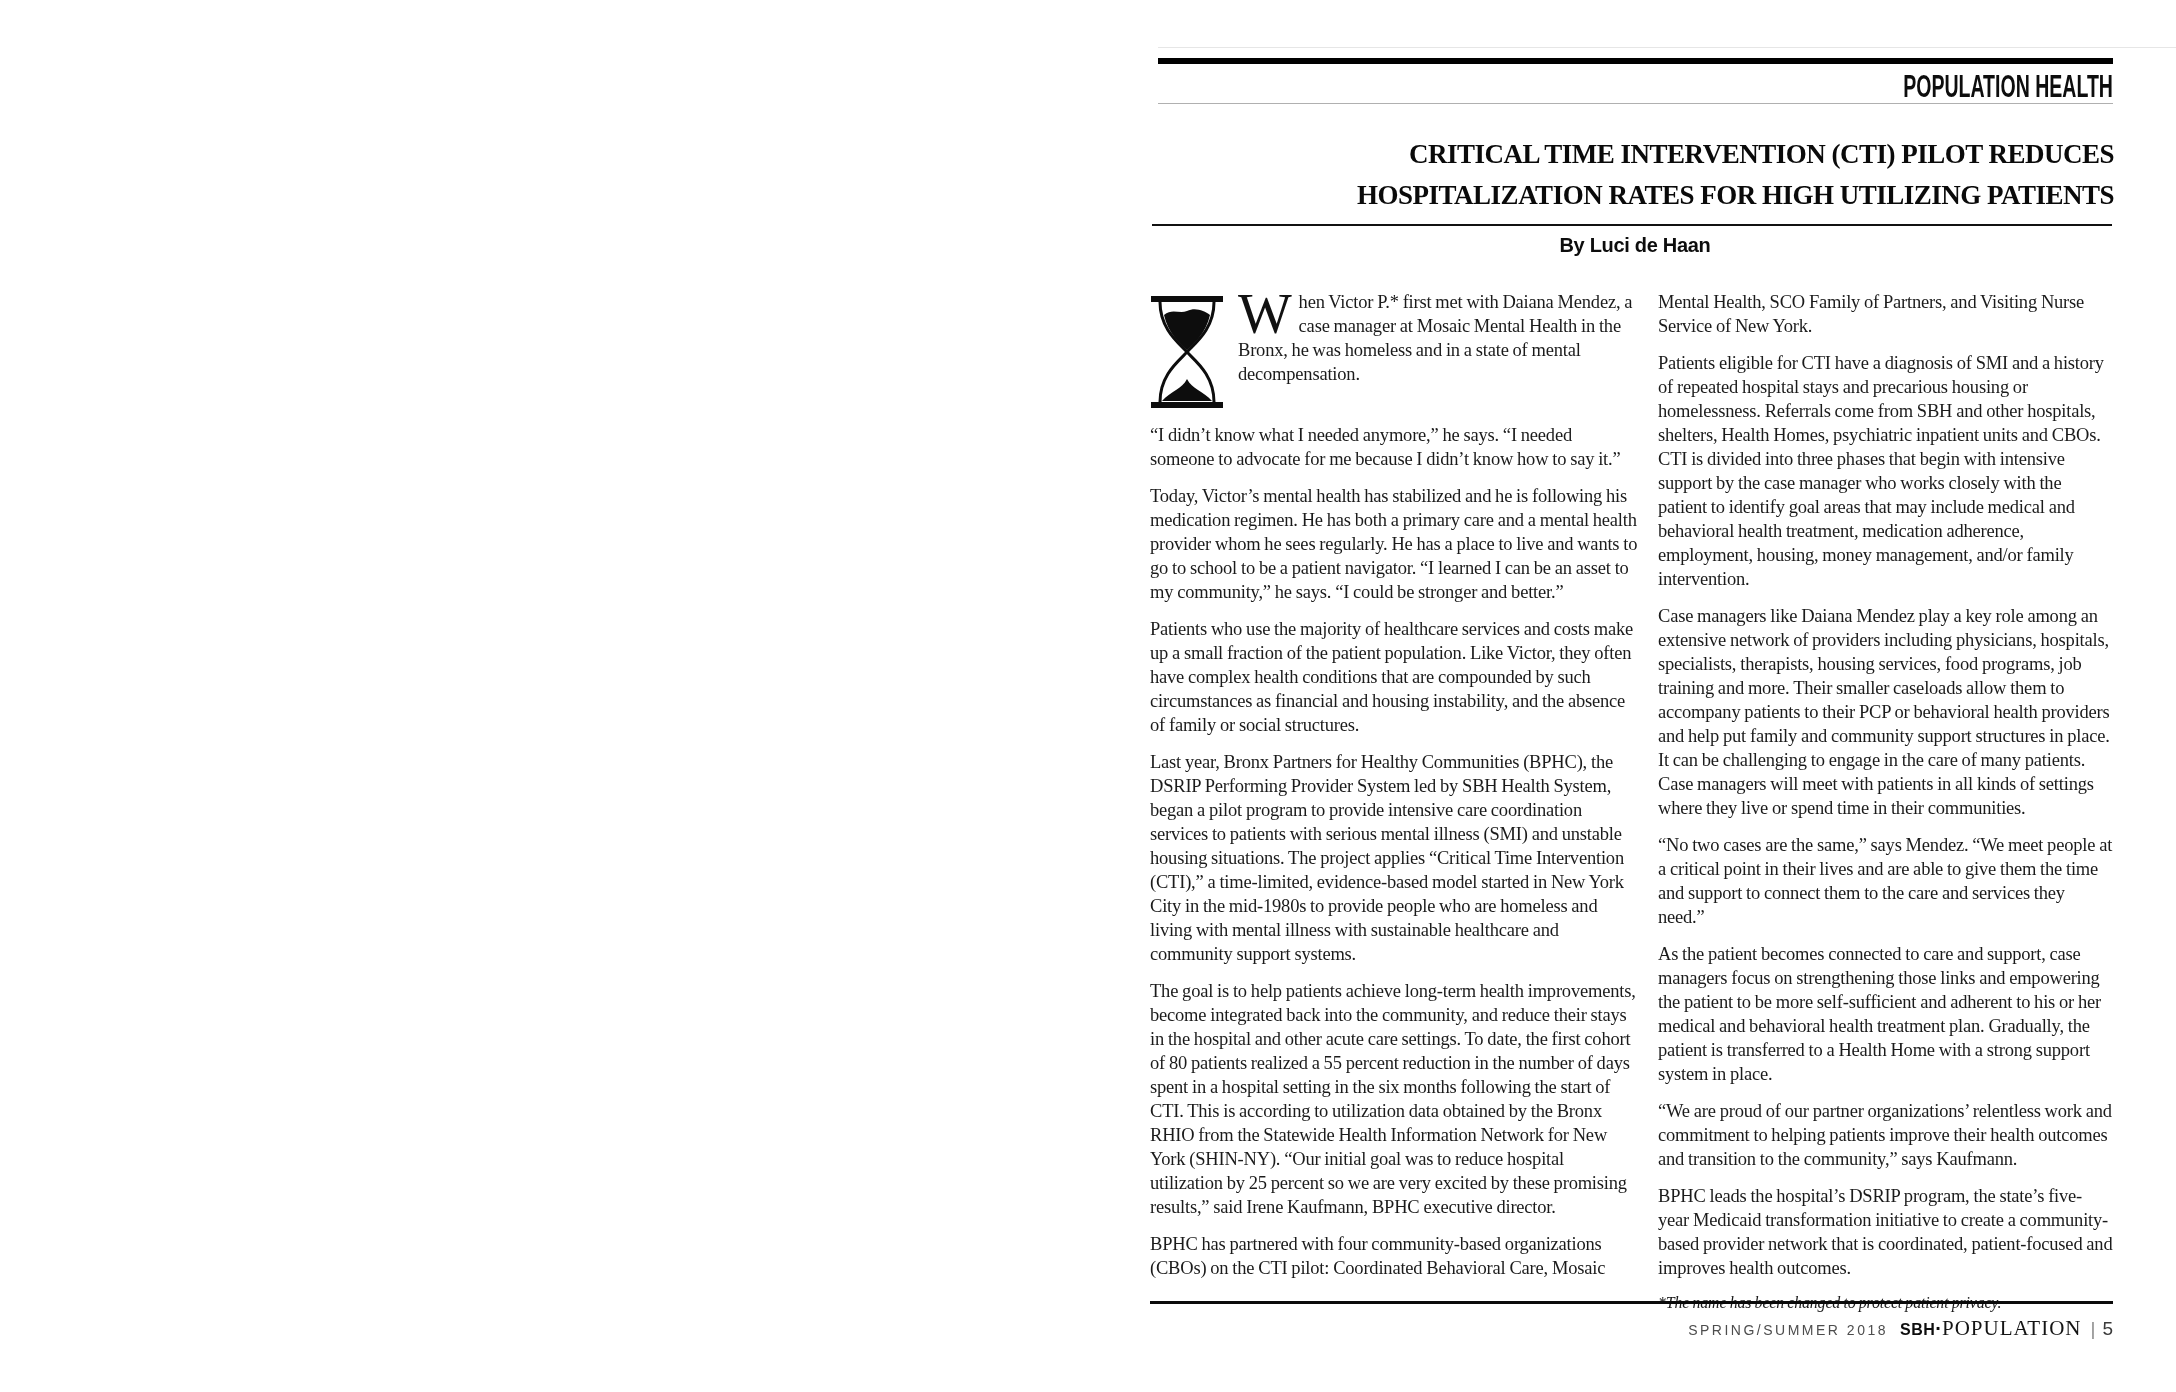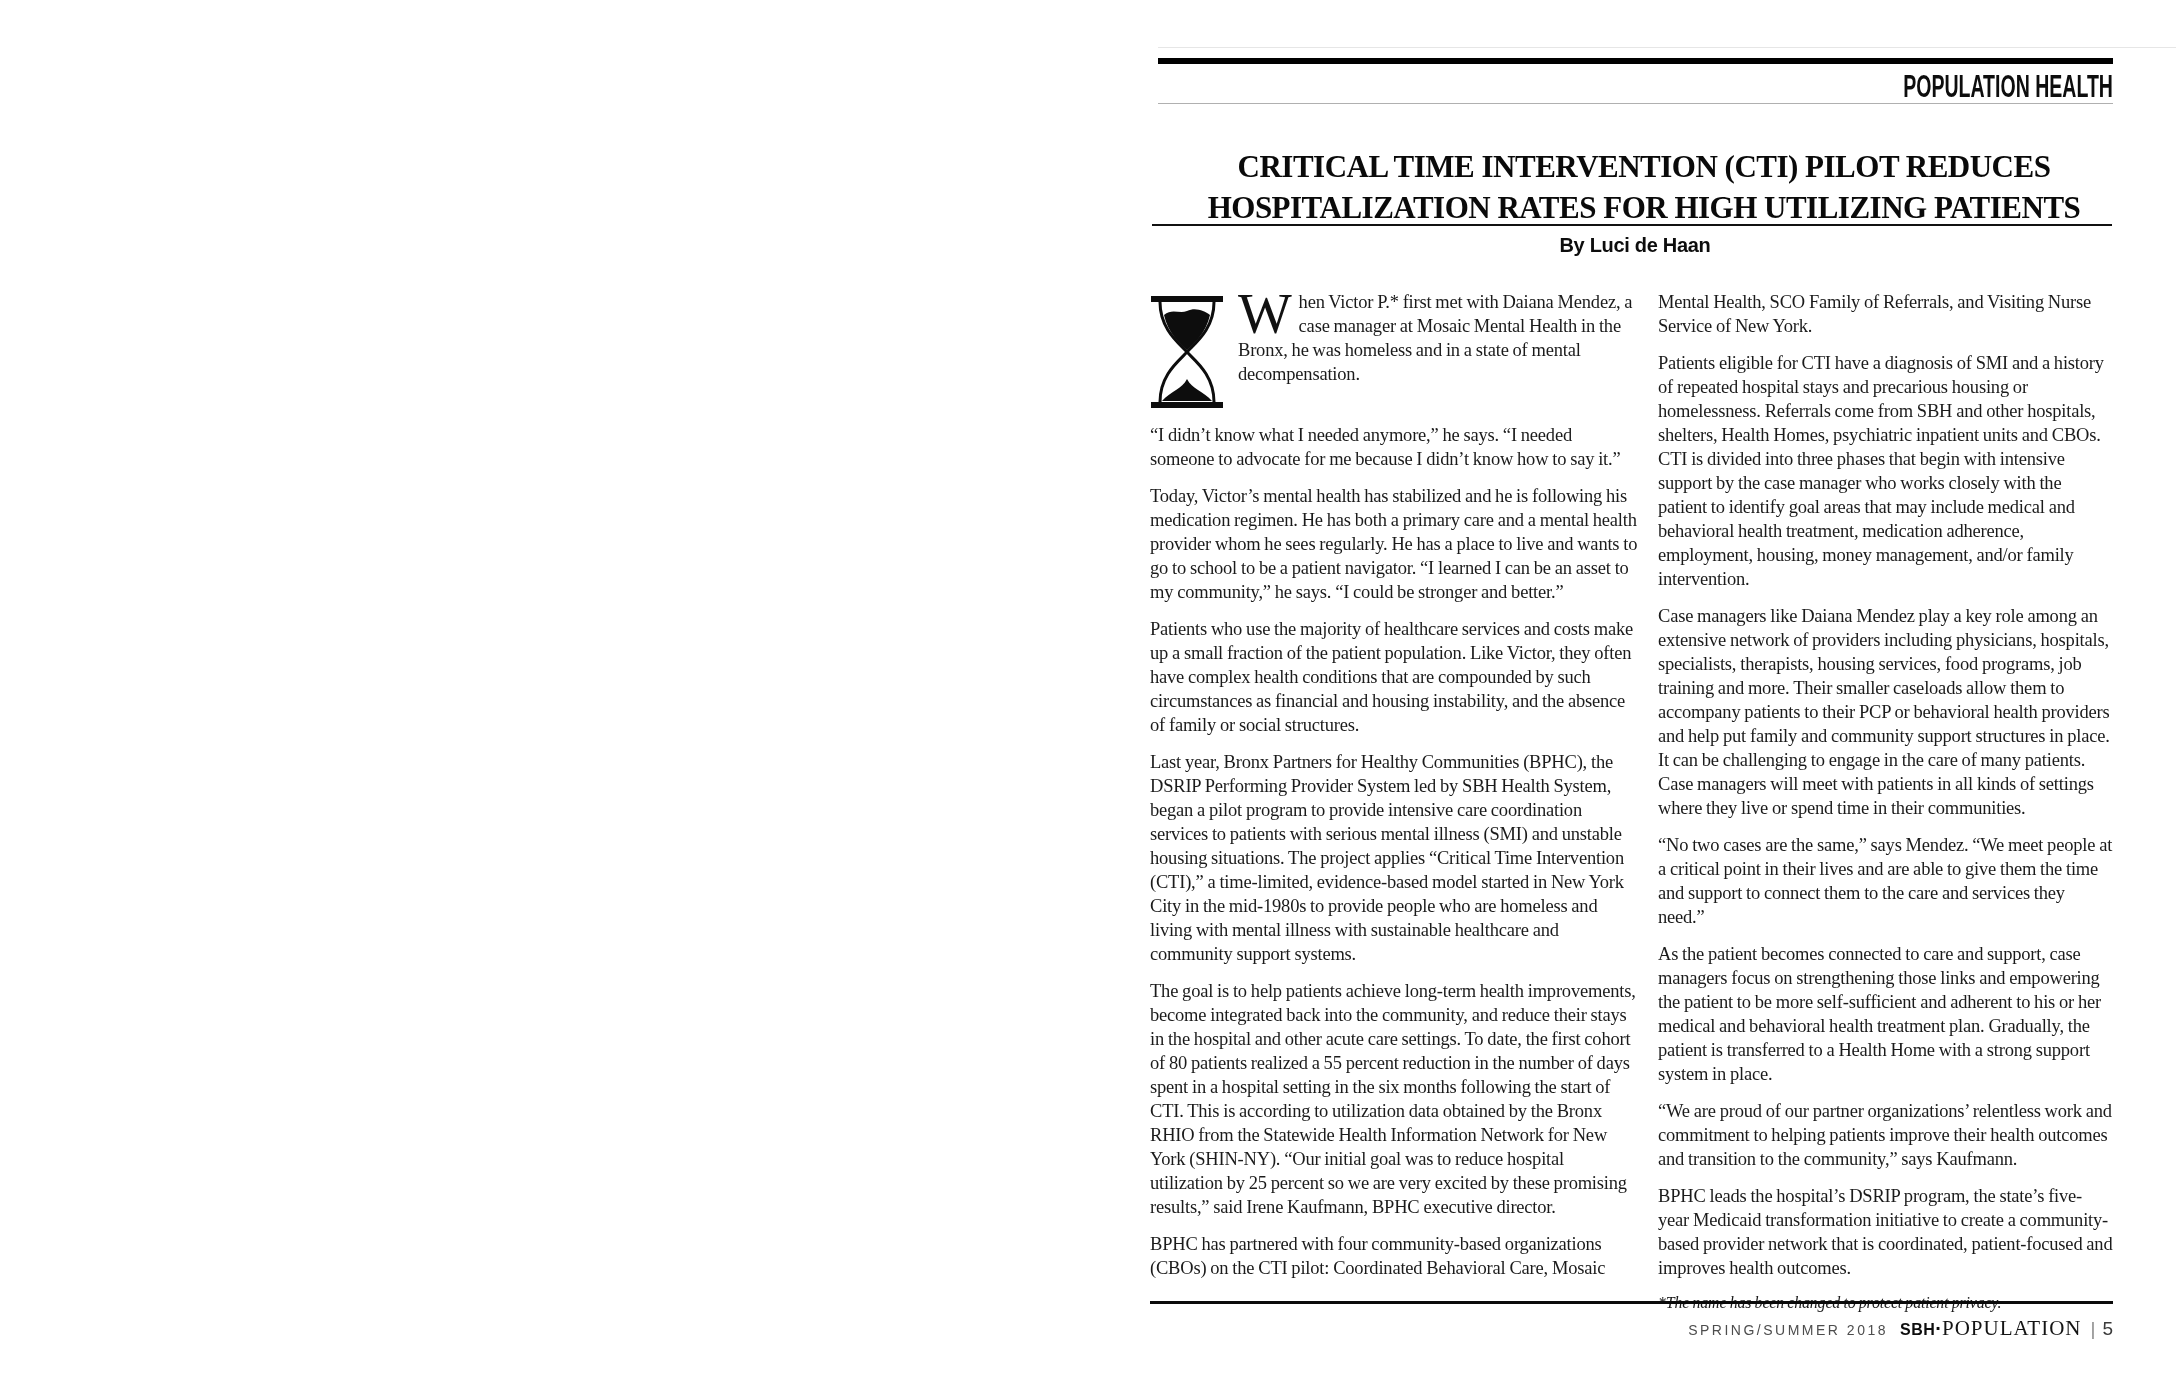--- a/index.html
+++ b/index.html
@@ -51,25 +51,25 @@
   .rule-thin {
     position: absolute;
     left: 8px; top: 103px;
     width: 955px; height: 1px;
     background: #b0b0b0;
   }
   .title {
     position: absolute;
     left: 0; top: 134px;
     width: 964px;
-    margin: 12px;
-    text-align: center;
-    font-family: "Liberation Serif", serif;
-    font-weight: 700;
-    font-size: 31px;
+    margin: 0;
+    text-align: right;
+    font-family: "Liberation Serif", serif;
+    font-weight: 700;
+    font-size: 27px;
     line-height: 41px;
     letter-spacing: -0.5px;
     color: #0a0a0a;
   }
   .title .title-line { display: block; white-space: nowrap; }
   .rule-title {
     position: absolute;
     left: 2px; top: 224px;
     width: 960px; height: 2px;
     background: #111111;
@@ -216,21 +216,21 @@
       </div>
       <p>“I didn’t know what I needed anymore,” he says. “I needed someone to advocate for me because I didn’t know how to say it.”</p>
       <p>Today, Victor’s mental health has stabilized and he is following his medication regimen. He has both a primary care and a mental health provider whom he sees regularly. He has a place to live and wants to go to school to be a patient navigator. “I learned I can be an asset to my community,” he says. “I could be stronger and better.”</p>
       <p>Patients who use the majority of healthcare services and costs make up a small fraction of the patient population. Like Victor, they often have complex health conditions that are compounded by such circumstances as financial and housing instability, and the absence of family or social structures.</p>
       <p>Last year, Bronx Partners for Healthy Communities (BPHC), the DSRIP Performing Provider System led by SBH Health System, began a pilot program to provide intensive care coordination services to patients with serious mental illness (SMI) and unstable housing situations. The project applies “Critical Time Intervention (CTI),” a time-limited, evidence-based model started in New York City in the mid-1980s to provide people who are homeless and living with mental illness with sustainable healthcare and community support systems.</p>
       <p>The goal is to help patients achieve long-term health improvements, become integrated back into the community, and reduce their stays in the hospital and other acute care settings. To date, the first cohort of 80 patients realized a 55 percent reduction in the number of days spent in a hospital setting in the six months following the start of CTI. This is according to utilization data obtained by the Bronx RHIO from the Statewide Health Information Network for New York (SHIN-NY). “Our initial goal was to reduce hospital utilization by 25 percent so we are very excited by these promising results,” said Irene Kaufmann, BPHC executive director.</p>
       <p>BPHC has partnered with four community-based organizations (CBOs) on the CTI pilot: Coordinated Behavioral Care, Mosaic</p>
     </div>
 
     <div class="col col-right">
-      <p>Mental Health, SCO Family of Referrals, and Visiting Nurse Service of New York.</p>
+      <p>Mental Health, SCO Family of Partners, and Visiting Nurse Service of New York.</p>
       <p>Patients eligible for CTI have a diagnosis of SMI and a history of repeated hospital stays and precarious housing or homelessness. Referrals come from SBH and other hospitals, shelters, Health Homes, psychiatric inpatient units and CBOs. CTI is divided into three phases that begin with intensive support by the case manager who works closely with the patient to identify goal areas that may include medical and behavioral health treatment, medication adherence, employment, housing, money management, and/or family intervention.</p>
       <p>Case managers like Daiana Mendez play a key role among an extensive network of providers including physicians, hospitals, specialists, therapists, housing services, food programs, job training and more. Their smaller caseloads allow them to accompany patients to their PCP or behavioral health providers and help put family and community support structures in place. It can be challenging to engage in the care of many patients. Case managers will meet with patients in all kinds of settings where they live or spend time in their communities.</p>
       <p>“No two cases are the same,” says Mendez. “We meet people at a critical point in their lives and are able to give them the time and support to connect them to the care and services they need.”</p>
       <p>As the patient becomes connected to care and support, case managers focus on strengthening those links and empowering the patient to be more self-sufficient and adherent to his or her medical and behavioral health treatment plan. Gradually, the patient is transferred to a Health Home with a strong support system in place.</p>
       <p>“We are proud of our partner organizations’ relentless work and commitment to helping patients improve their health outcomes and transition to the community,” says Kaufmann.</p>
       <p>BPHC leads the hospital’s DSRIP program, the state’s five-year Medicaid transformation initiative to create a community-based provider network that is coordinated, patient-focused and improves health outcomes.</p>
       <p class="footnote">*The name has been changed to protect patient privacy.</p>
     </div>
 
     <div class="rule-footer"></div>

